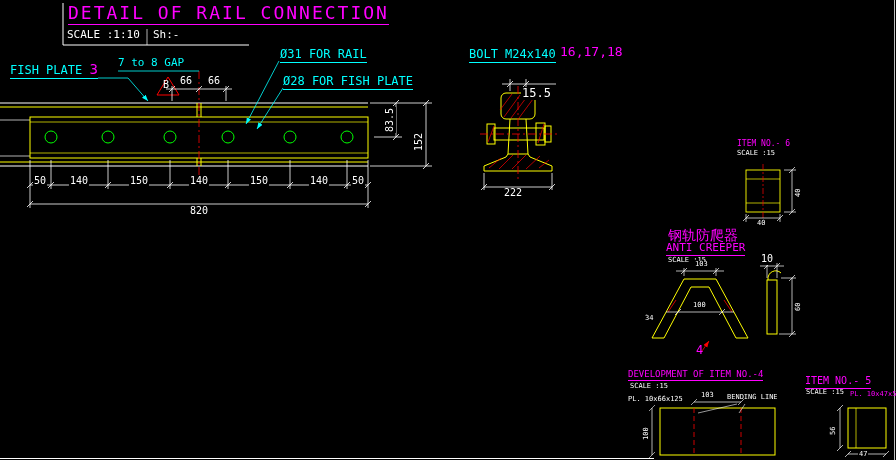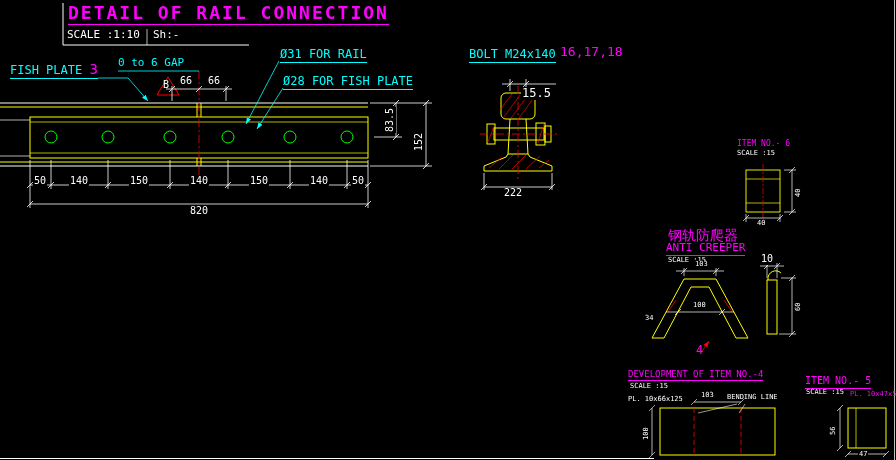--- a/index.html
+++ b/index.html
@@ -6,21 +6,21 @@
   .canvas{position:relative;width:896px;height:460px;background:#000;overflow:hidden;
           font-family:"DejaVu Sans Mono",monospace;}
   svg.linework{position:absolute;left:0;top:0;}
   .t{position:absolute;white-space:nowrap;line-height:1.05;}
   .cy{color:#00FFFF}.mg{color:#FF00FF}.wh{color:#FFFFFF}
   .ul-cy{border-bottom:1px solid #00FFFF;padding-bottom:1px}
   .ul-mg{border-bottom:1px solid #FF00FF;padding-bottom:1px}
   .dim{background:#000;padding:0 1px}
   .ctr{transform:translateX(-50%)}
   .rot{transform:rotate(-90deg);transform-origin:left top}
-  .title{font-size:18px;font-weight:bold;letter-spacing:2px}
+  .title{font-size:18px;font-weight:normal;letter-spacing:2px}
 </style>
 </head>
 <body>
 
 <div class="canvas">
 
   <svg class="linework" width="896" height="460" viewBox="0 0 896 460">
     <defs>
       <marker id="mC" markerWidth="10" markerHeight="8" refX="8" refY="3" orient="auto">
         <path d="M0,0L8,3L0,6Z" fill="#00FFFF"></path>
@@ -232,21 +232,21 @@
   </svg>
 
   <div class="t title mg ul-mg" style="left:68px;top:4px">DETAIL OF RAIL CONNECTION</div>
   <div class="t wh" style="left:67px;top:29px;font-size:11px">SCALE :1:10</div>
   <div class="t wh" style="left:153px;top:29px;font-size:11px">Sh:-</div>
 
   <div class="t ul-cy" style="left:10px;top:62px;font-size:12px">
     <span class="cy">FISH PLATE</span>
     <span class="mg" style="font-size:14px">3</span>
   </div>
-  <div class="t cy" style="left:118px;top:57px;font-size:11px">0 to 6 GAP</div>
+  <div class="t cy" style="left:118px;top:57px;font-size:11px">7 to 8 GAP</div>
   <div class="t wh" style="left:163px;top:80px;font-size:10px">B</div>
   <div class="t cy ul-cy" style="left:280px;top:48px;font-size:12px">Ø31 FOR RAIL</div>
   <div class="t cy ul-cy" style="left:283px;top:75px;font-size:12px">Ø28 FOR FISH PLATE</div>
   <div class="t wh dim" style="left:179px;top:76px;font-size:10px">66</div>
   <div class="t wh dim" style="left:207px;top:76px;font-size:10px">66</div>
 
   <div class="t wh dim ctr" style="left:40px;top:176px;font-size:10px">50</div>
   <div class="t wh dim ctr" style="left:79px;top:176px;font-size:10px">140</div>
   <div class="t wh dim ctr" style="left:139px;top:176px;font-size:10px">150</div>
   <div class="t wh dim ctr" style="left:199px;top:176px;font-size:10px">140</div>

